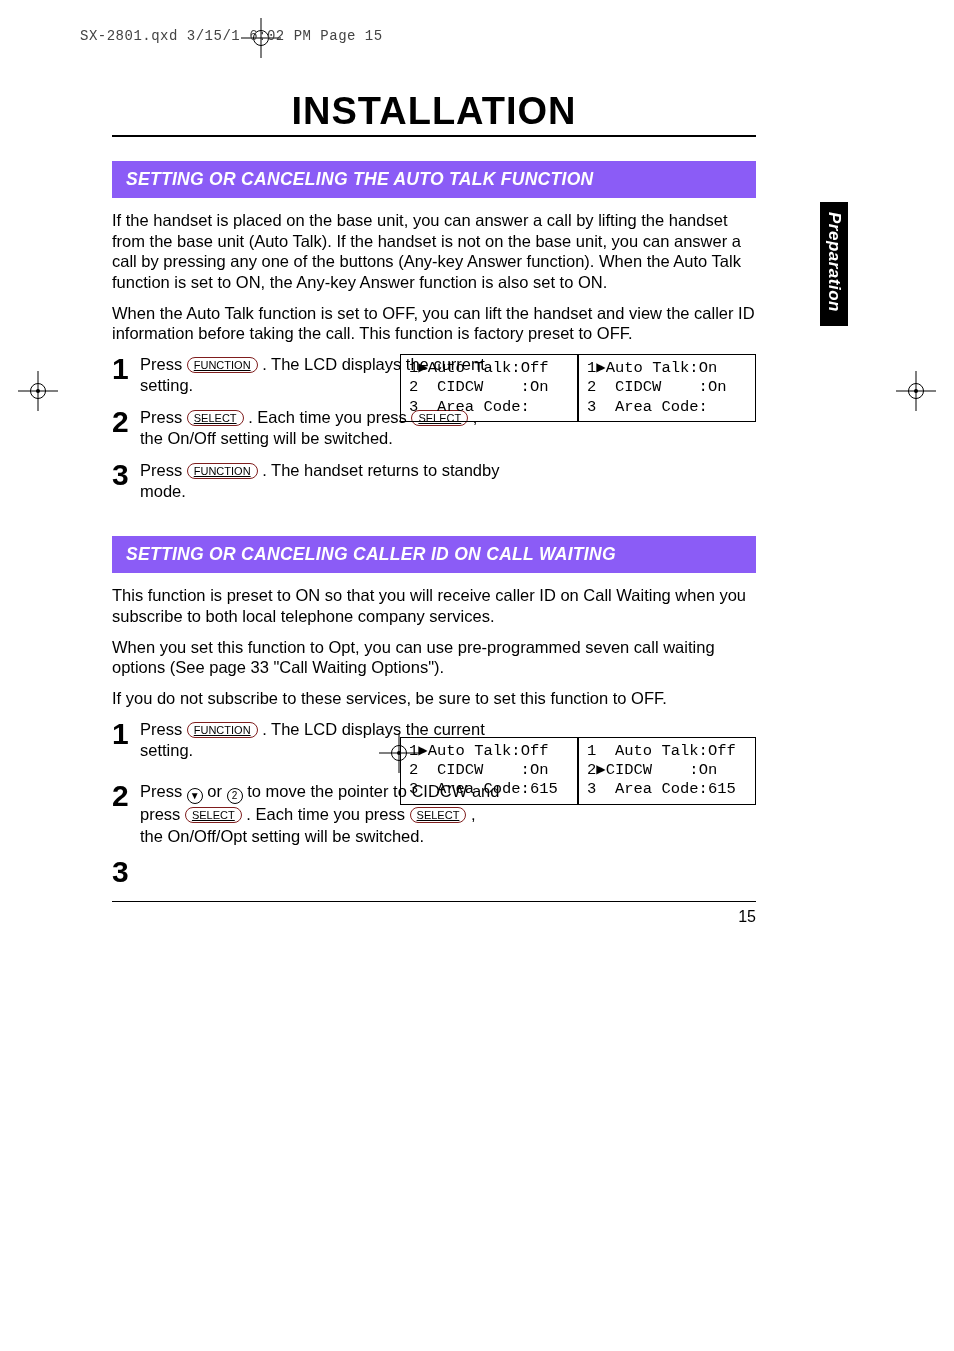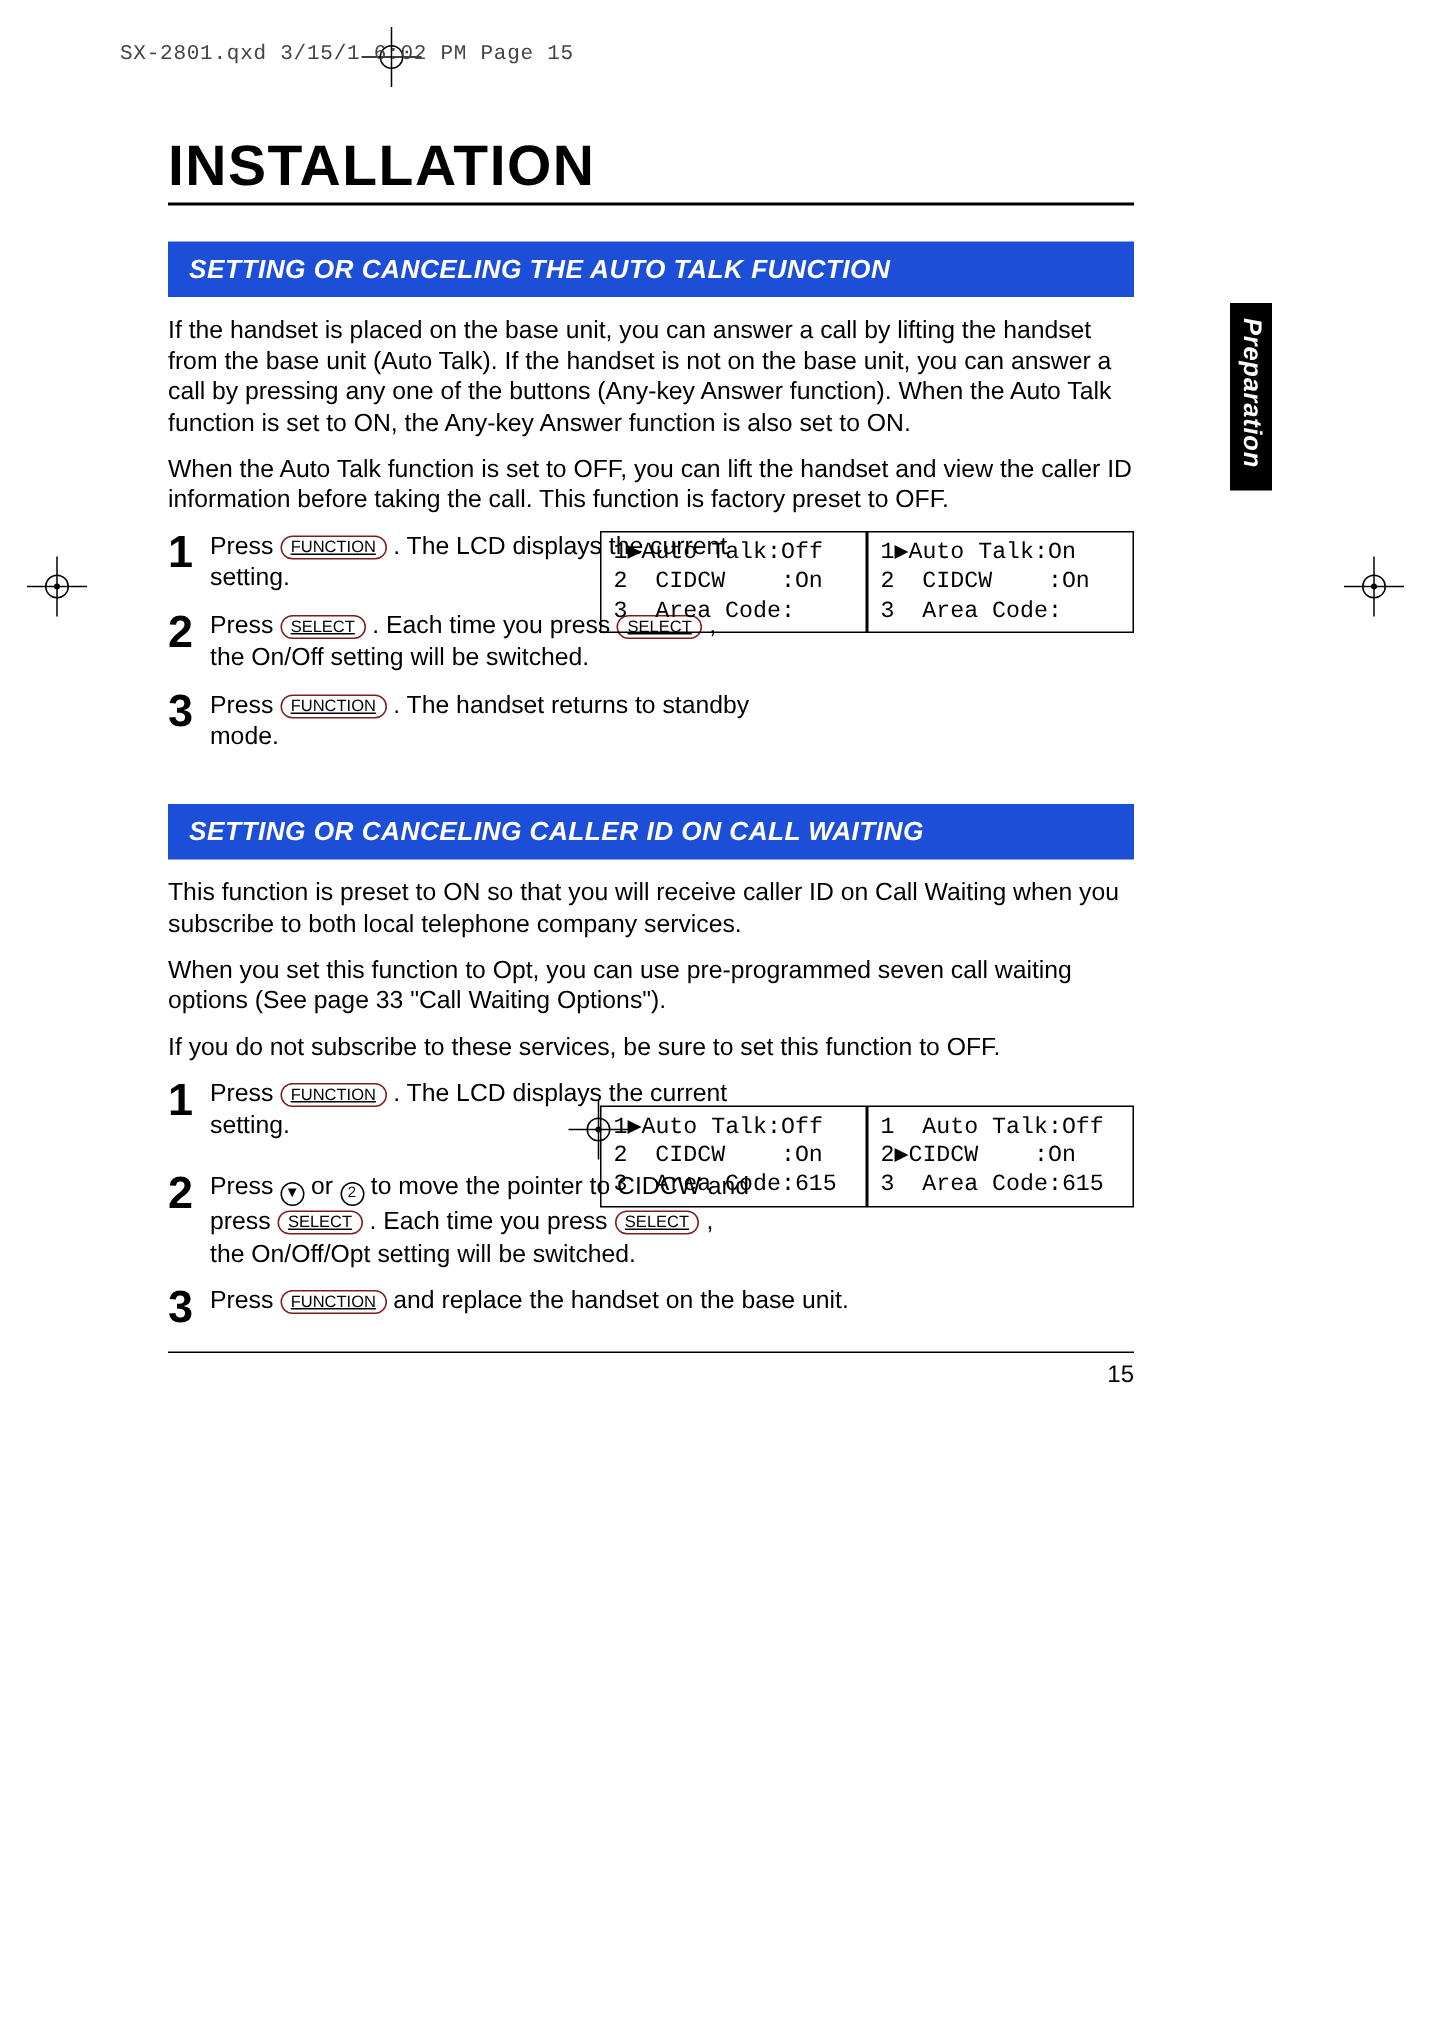--- a/index.html
+++ b/index.html
@@ -5,24 +5,24 @@
   * { box-sizing: border-box; margin: 0; padding: 0; }
   html, body { width: 954px; height: 1351px; background: #fff; font-family: Arial, Helvetica, sans-serif; color: #000; }
   .page { position: relative; width: 954px; height: 1073px; }
 
   
   .prepress { position: absolute; top: 28px; left: 80px; font-family: "Courier New", monospace; font-size: 14px; color: #444; letter-spacing: 0.5px; }
 
   
   .content { position: absolute; top: 90px; left: 112px; width: 644px; }
 
-  .title { font-family: Arial, Helvetica, sans-serif; font-weight: 700; font-size: 38px; text-align: left; letter-spacing: 1px; margin-bottom: 2px; }
+  .title { font-family: Arial, Helvetica, sans-serif; font-weight: 700; font-size: 38px; text-align: center; letter-spacing: 1px; margin-bottom: 2px; }
   .title-rule { border: none; border-top: 2px solid #000; margin-bottom: 24px; }
 
-  .section-bar { background: #1d4ed8; color: #fff; font-weight: 700; font-style: italic; font-size: 17.5px; padding: 8px 14px 8px 14px; letter-spacing: 0.3px; margin-bottom: 12px; }
+  .section-bar { background: #8b5cf6; color: #fff; font-weight: 700; font-style: italic; font-size: 17.5px; padding: 8px 14px 8px 14px; letter-spacing: 0.3px; margin-bottom: 12px; }
 
   .para { font-size: 16.5px; line-height: 1.25; margin-bottom: 10px; }
 
   .steps { margin-top: 4px; }
   .step-row { display: flex; align-items: flex-start; margin-bottom: 10px; }
   .step-num { font-family: Arial, Helvetica, sans-serif; font-weight: 700; font-size: 30px; line-height: 1; width: 28px; flex: 0 0 28px; }
   .step-body { flex: 1 1 auto; font-size: 16.5px; line-height: 1.3; }
   .step-text { max-width: 360px; }
 
   .pill { display: inline-block; border: 1px solid #7f1d1d; border-radius: 10px; padding: 0 6px; font-size: 11px; font-family: Arial, Helvetica, sans-serif; text-decoration: underline; text-underline-offset: 1px; line-height: 14px; vertical-align: 1px; }
@@ -172,25 +172,20 @@
           <span class="pill">SELECT</span>
           <span>.  Each time you press </span>
           <span class="pill">SELECT</span>
           <span>, the On/Off/Opt setting will be switched.</span>
         </div>
           </div>
       </div>
 
       <div class="step-row">
         <div class="step-num">3</div>
-        <div class="step-body">
-          <span>Press </span>
-          <span class="pill">FUNCTION</span>
-          <span>  and replace the handset on the base unit.</span>
-        </div>
       </div>
     </div>
 
     <hr class="hr-thin">
     <div class="page-num">15</div>
   </div>
 
 </div>
 
 </body></html>

